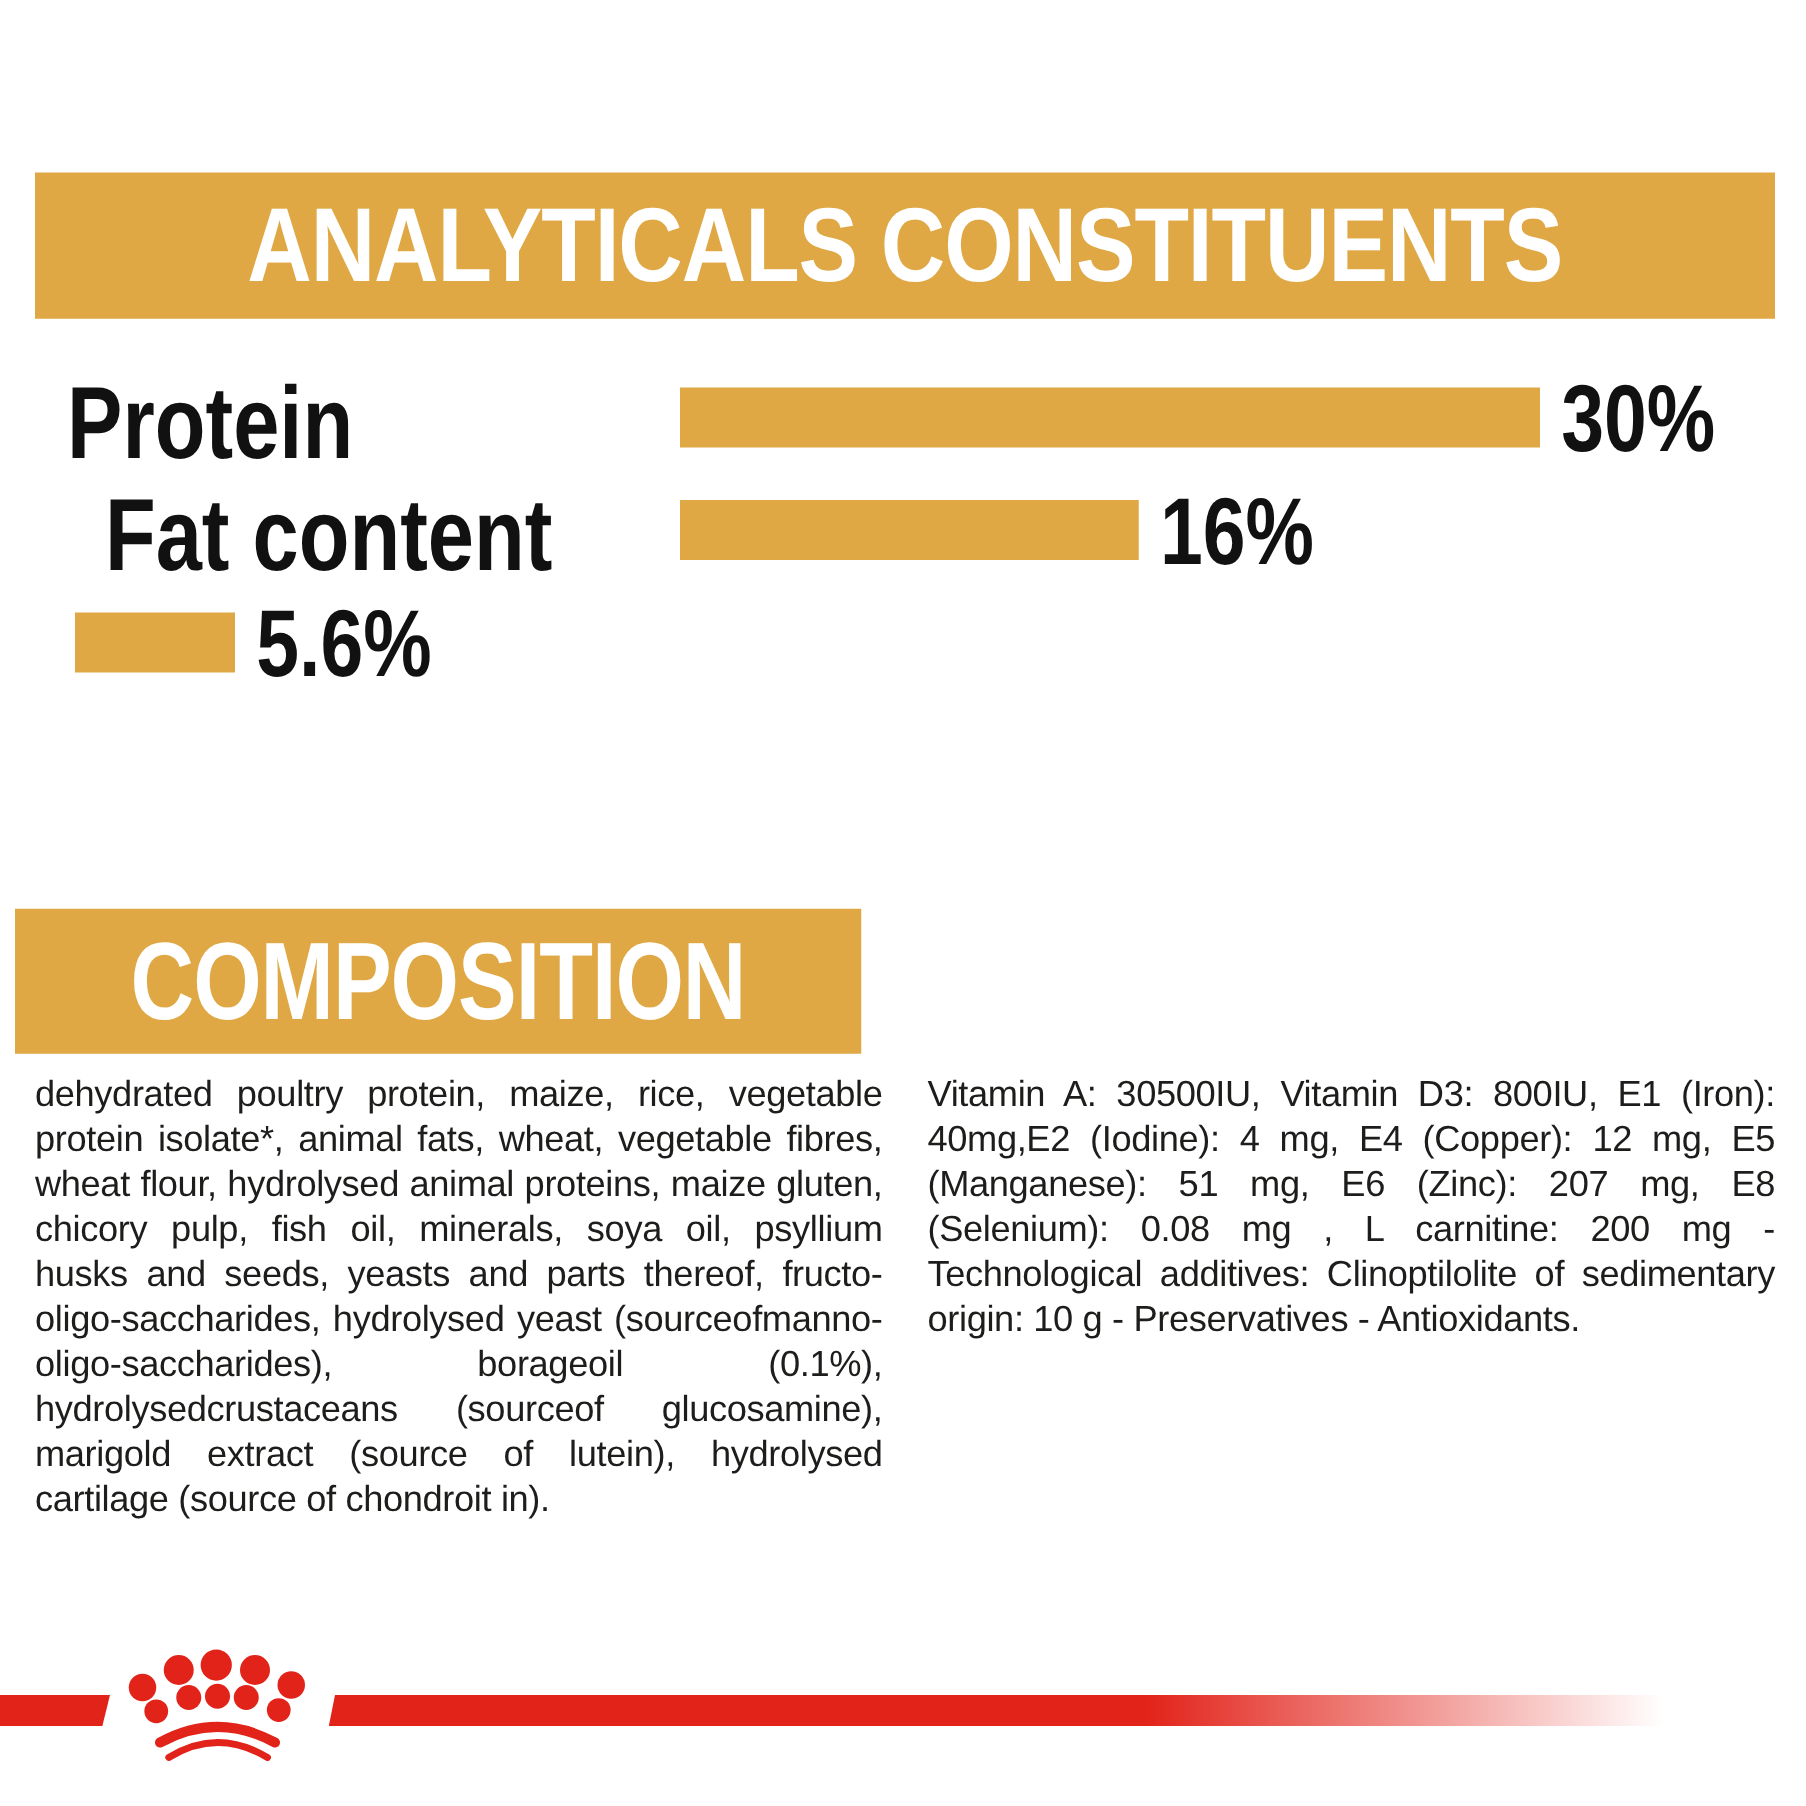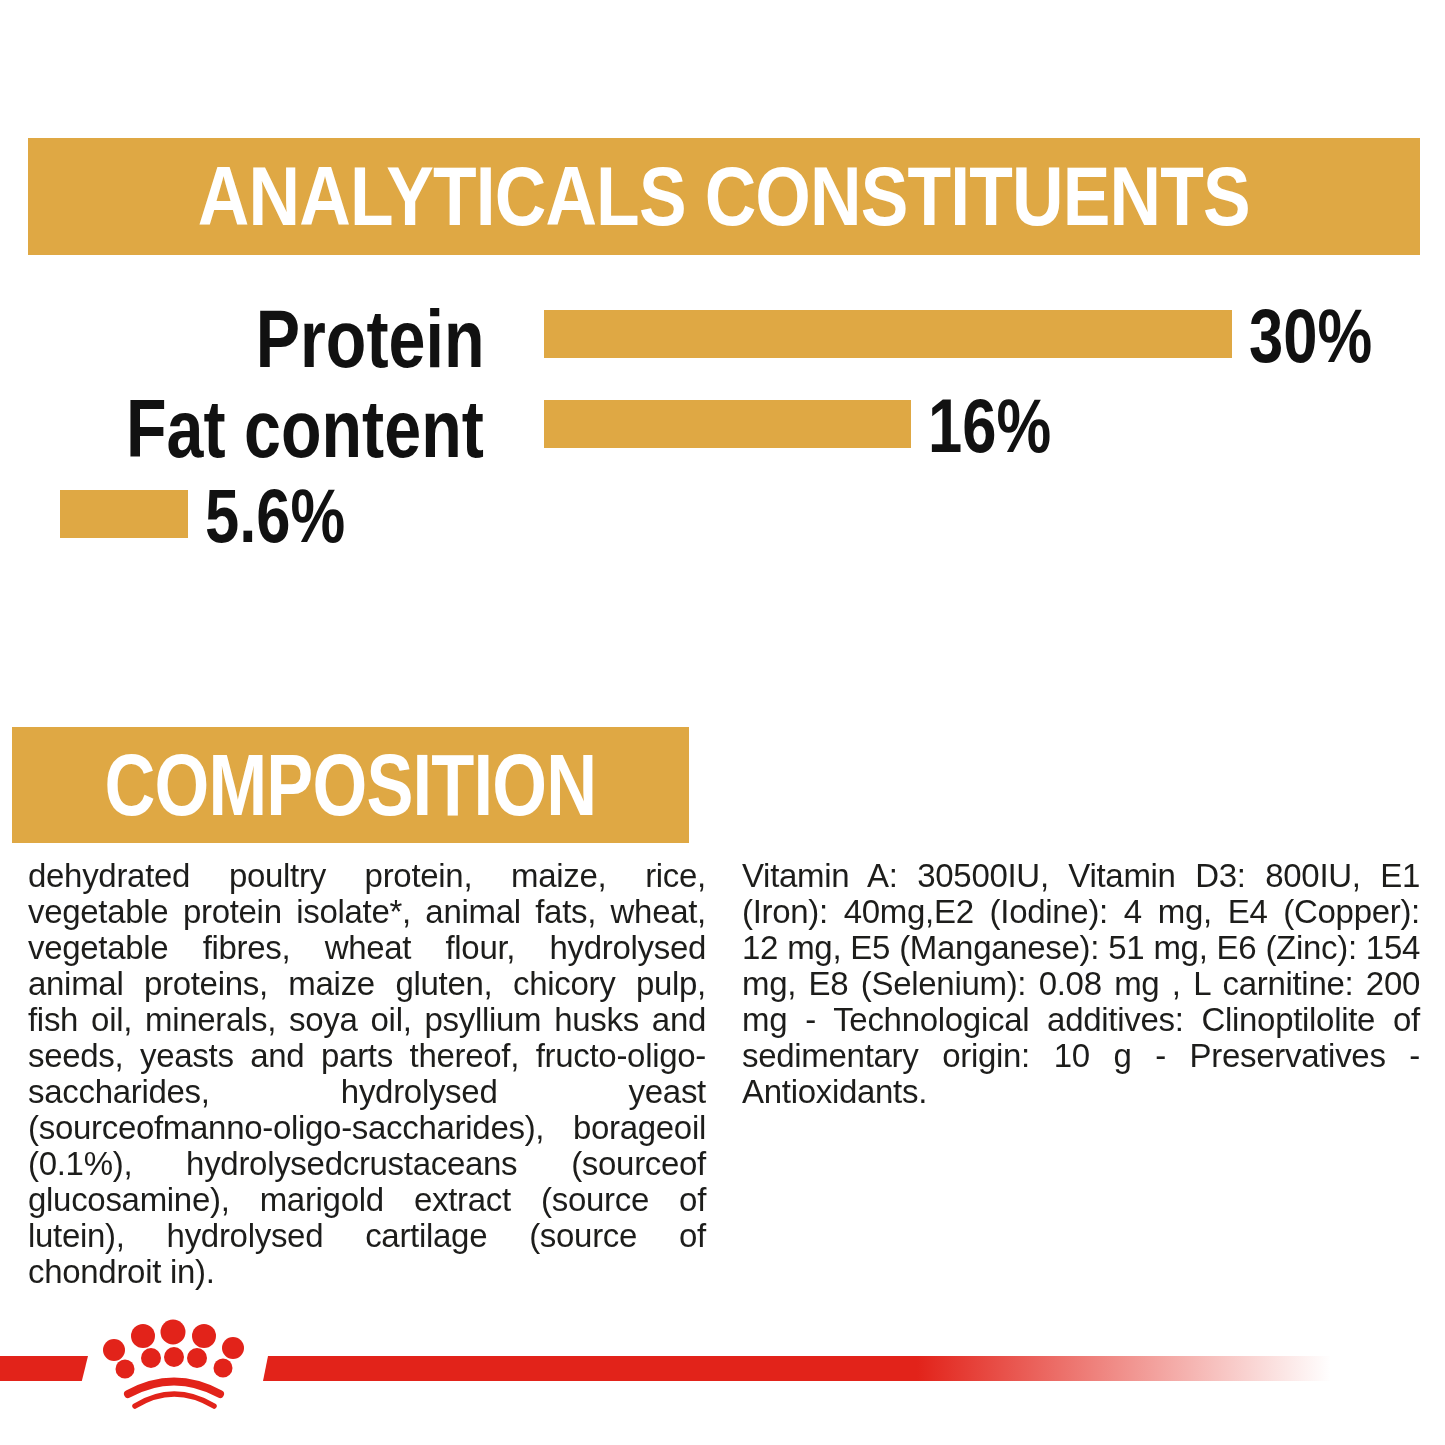--- a/index.html
+++ b/index.html
@@ -21,21 +21,21 @@
     letter-spacing:-1px;
   }
 
   
   .chart { position:absolute; left:0; top:0; width:1445px; }
   .chart-row {
     position:absolute; left:0; width:1445px; height:48px;
     display:flex; align-items:center;
   }
   .row-label {
-    width:484px; text-align:right; flex:0 0 484px;
+    width:484px; text-align:left; flex:0 0 484px;
   }
   .row-label span {
     display:inline-block; transform:scaleX(0.81) translateY(5px);
     transform-origin:right center; white-space:nowrap;
     font-size:82px; font-weight:bold; color:#111111; line-height:1;
   }
   .row-bar { height:48px; margin-left:60px; flex:0 0 auto; }
   .row-value { margin-left:17px; flex:0 0 auto; }
   .row-value span {
     display:inline-block; transform:scaleX(0.81) translateY(2px);
@@ -56,21 +56,21 @@
     display:inline-block; transform:scaleX(0.88); transform-origin:left center;
     font-size:50px; font-weight:bold; color:#ffffff; margin-left:4px;
     letter-spacing:-0.5px;
   }
   .hdr-composition { left:12px;  width:677px; }
   .hdr-additives   { left:742px; width:678px; }
 
   
   .body-col {
     position:absolute; top:858px; width:678px;
-    font-size:33px; line-height:36px; letter-spacing:-0.3px;
+    font-size:29px; line-height:36px; letter-spacing:-0.3px;
     color:#1d1d1b; text-align:justify;
   }
   .body-composition { left:28px; }
   .body-additives   { left:742px; }
 
   
   .stripe-left {
     position:absolute; left:0; top:1356px; width:88px; height:25px;
     background:var(--red);
     clip-path:polygon(0 0, 100% 0, 93% 100%, 0 100%);
@@ -106,21 +106,21 @@
         <div class="row-bar" style="width: 128px; background: rgb(223, 168, 68);"></div>
         <div class="row-value"><span>5.6%</span></div>
       </div>
     </div>
 
   <div class="sec-header hdr-composition">
     <span class="cond">COMPOSITION</span>
   </div>
   <div class="body-col body-composition">dehydrated poultry protein, maize, rice, vegetable protein isolate*, animal fats, wheat, vegetable fibres, wheat flour, hydrolysed animal proteins, maize gluten, chicory pulp, fish oil, minerals, soya oil, psyllium husks and seeds, yeasts and parts thereof, fructo-oligo-saccharides, hydrolysed yeast (sourceofmanno-oligo-saccharides), borageoil (0.1%), hydrolysedcrustaceans (sourceof glucosamine), marigold extract (source of lutein), hydrolysed cartilage (source of chondroit in).</div>
 
-  <div class="body-col body-additives">Vitamin A: 30500IU, Vitamin D3: 800IU, E1 (Iron): 40mg,E2 (Iodine): 4 mg, E4 (Copper): 12 mg, E5 (Manganese): 51 mg, E6 (Zinc): 154 mg, E8 (Selenium): 0.08 mg , L carnitine: 200 mg - Technological additives: Clinoptilolite of sedimentary origin: 10 g - Preservatives - Antioxidants.</div>
+  <div class="body-col body-additives">Vitamin A: 30500IU, Vitamin D3: 800IU, E1 (Iron): 40mg,E2 (Iodine): 4 mg, E4 (Copper): 12 mg, E5 (Manganese): 51 mg, E6 (Zinc): 207 mg, E8 (Selenium): 0.08 mg , L carnitine: 200 mg - Technological additives: Clinoptilolite of sedimentary origin: 10 g - Preservatives - Antioxidants.</div>
 
   <div class="stripe-left"></div>
   <div class="stripe-right"></div>
 
   <svg class="crown" width="180" height="95" viewBox="0 0 180 95">
     <g fill="#E2231A">
       <circle cx="24" cy="32" r="11"></circle>
       <circle cx="53" cy="18" r="12"></circle>
       <circle cx="83" cy="14" r="12.5"></circle>
       <circle cx="114" cy="18" r="12"></circle>

